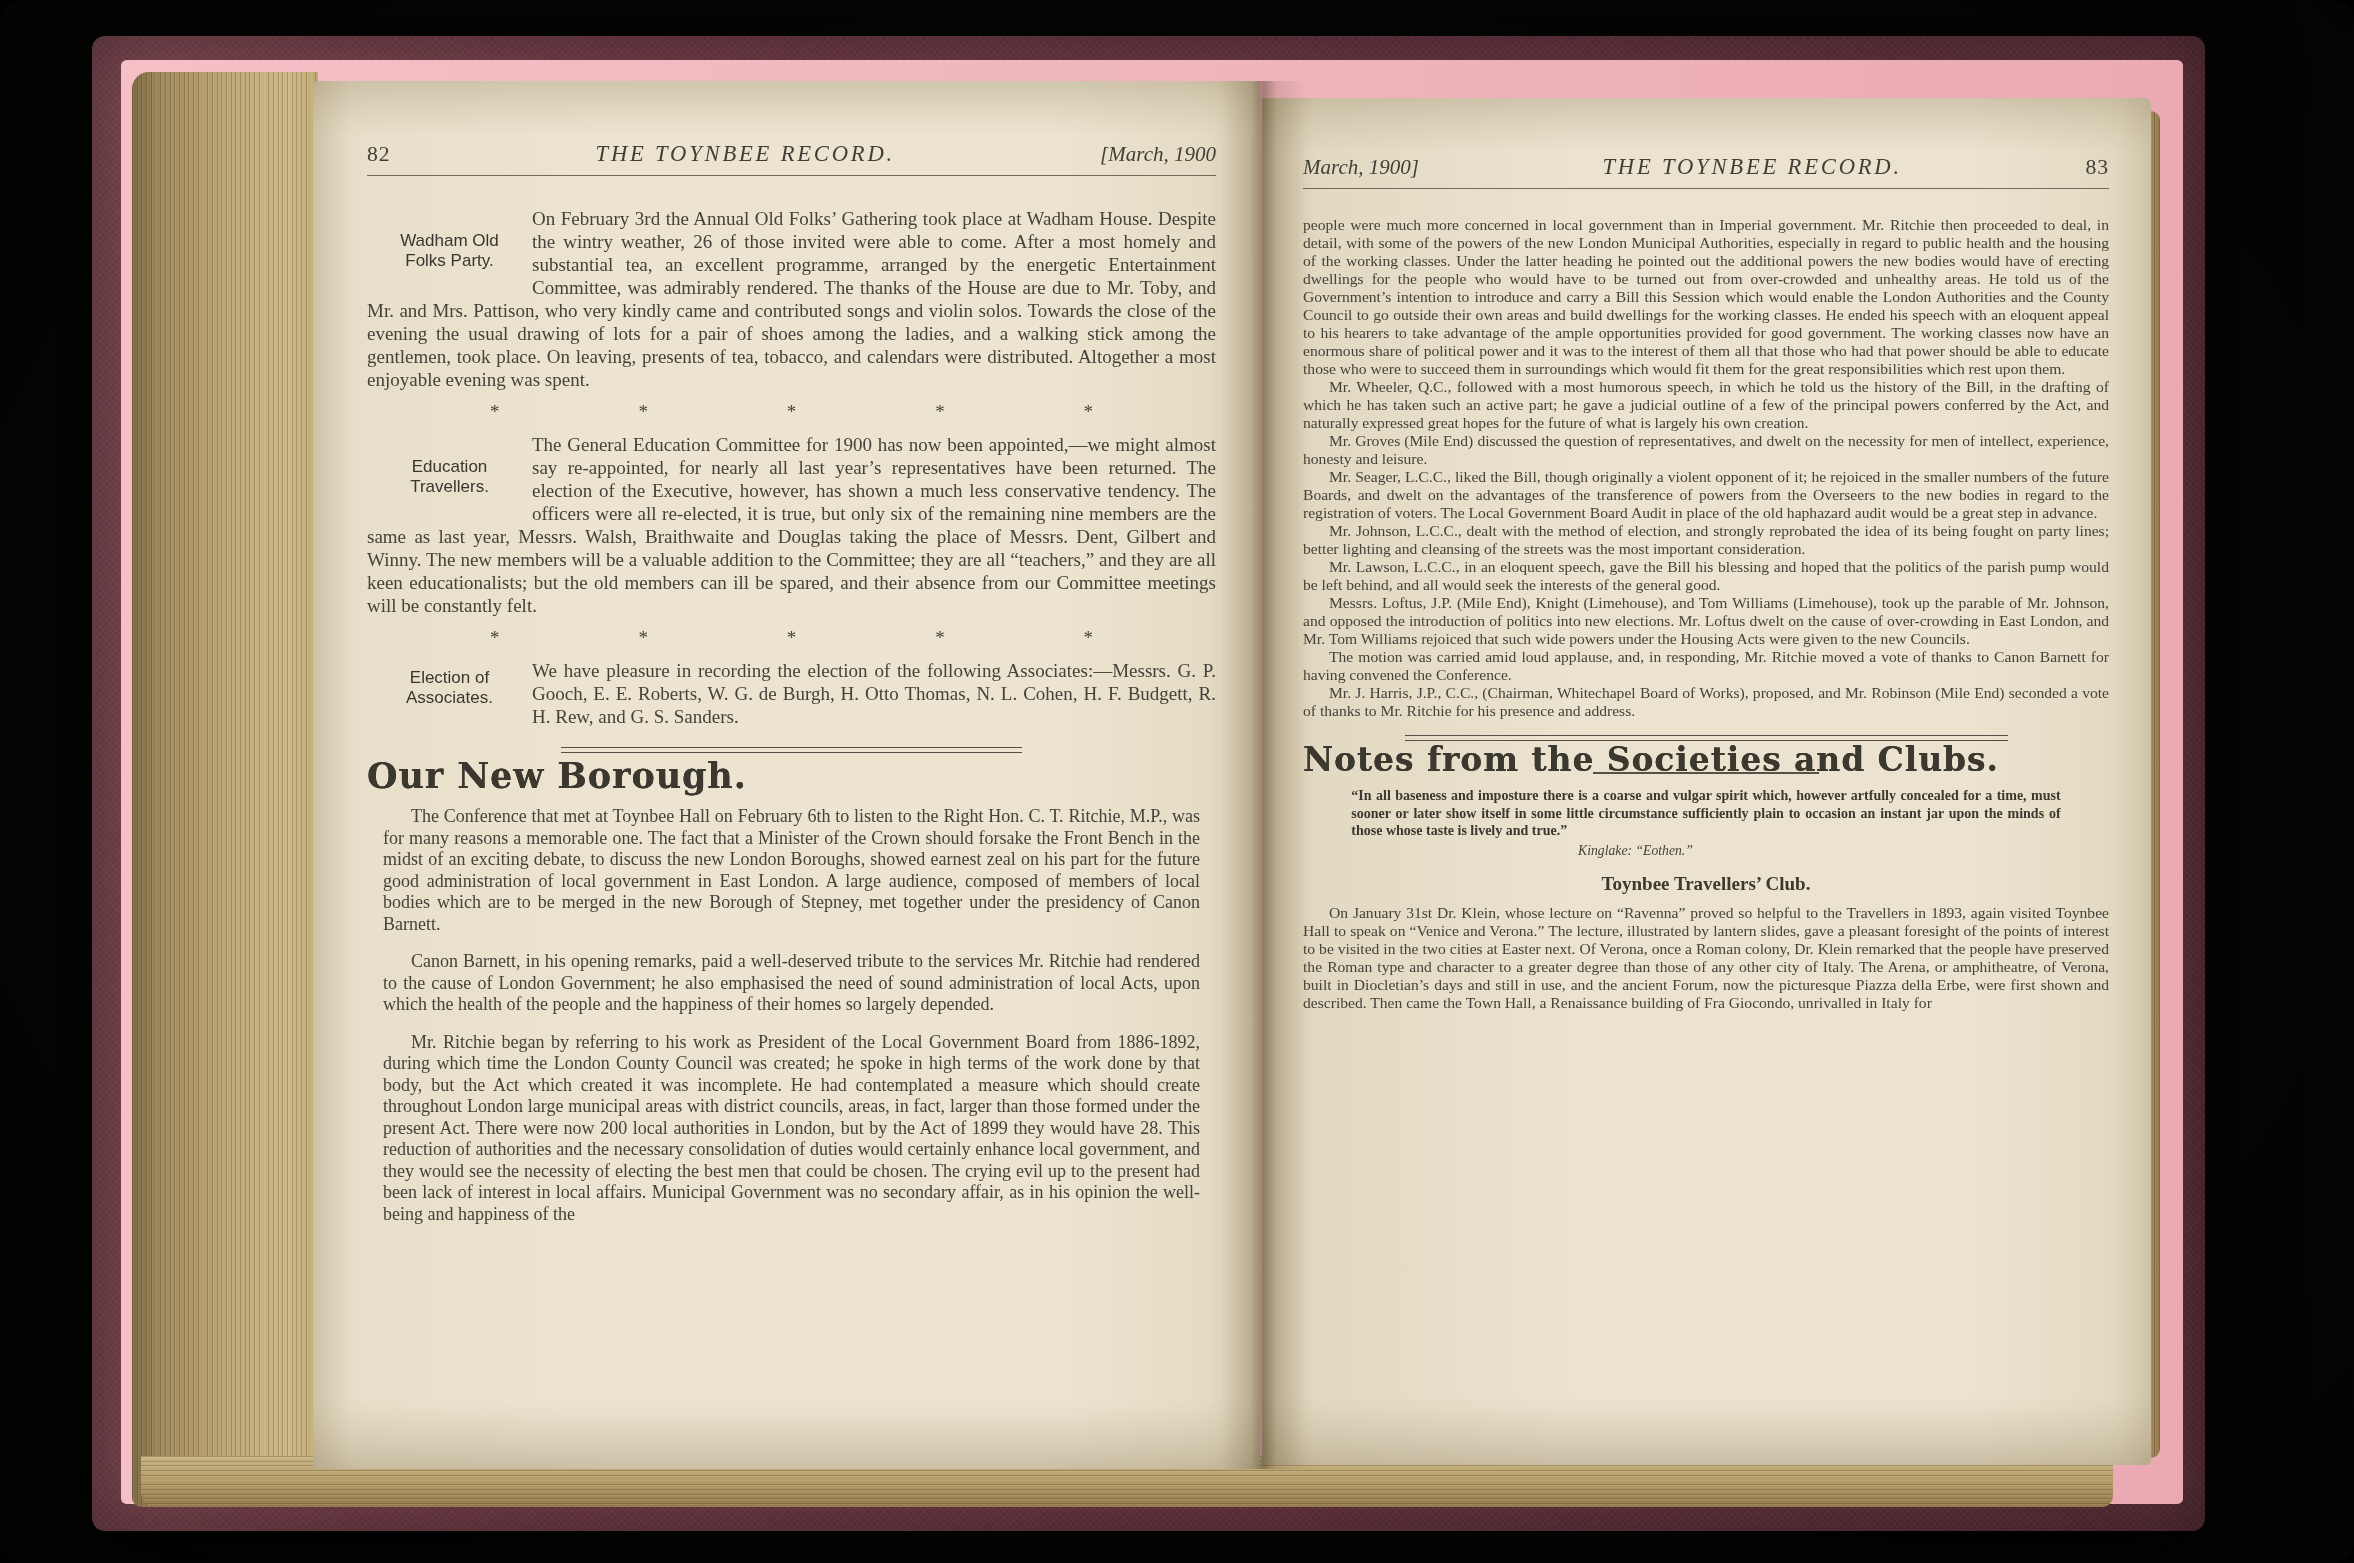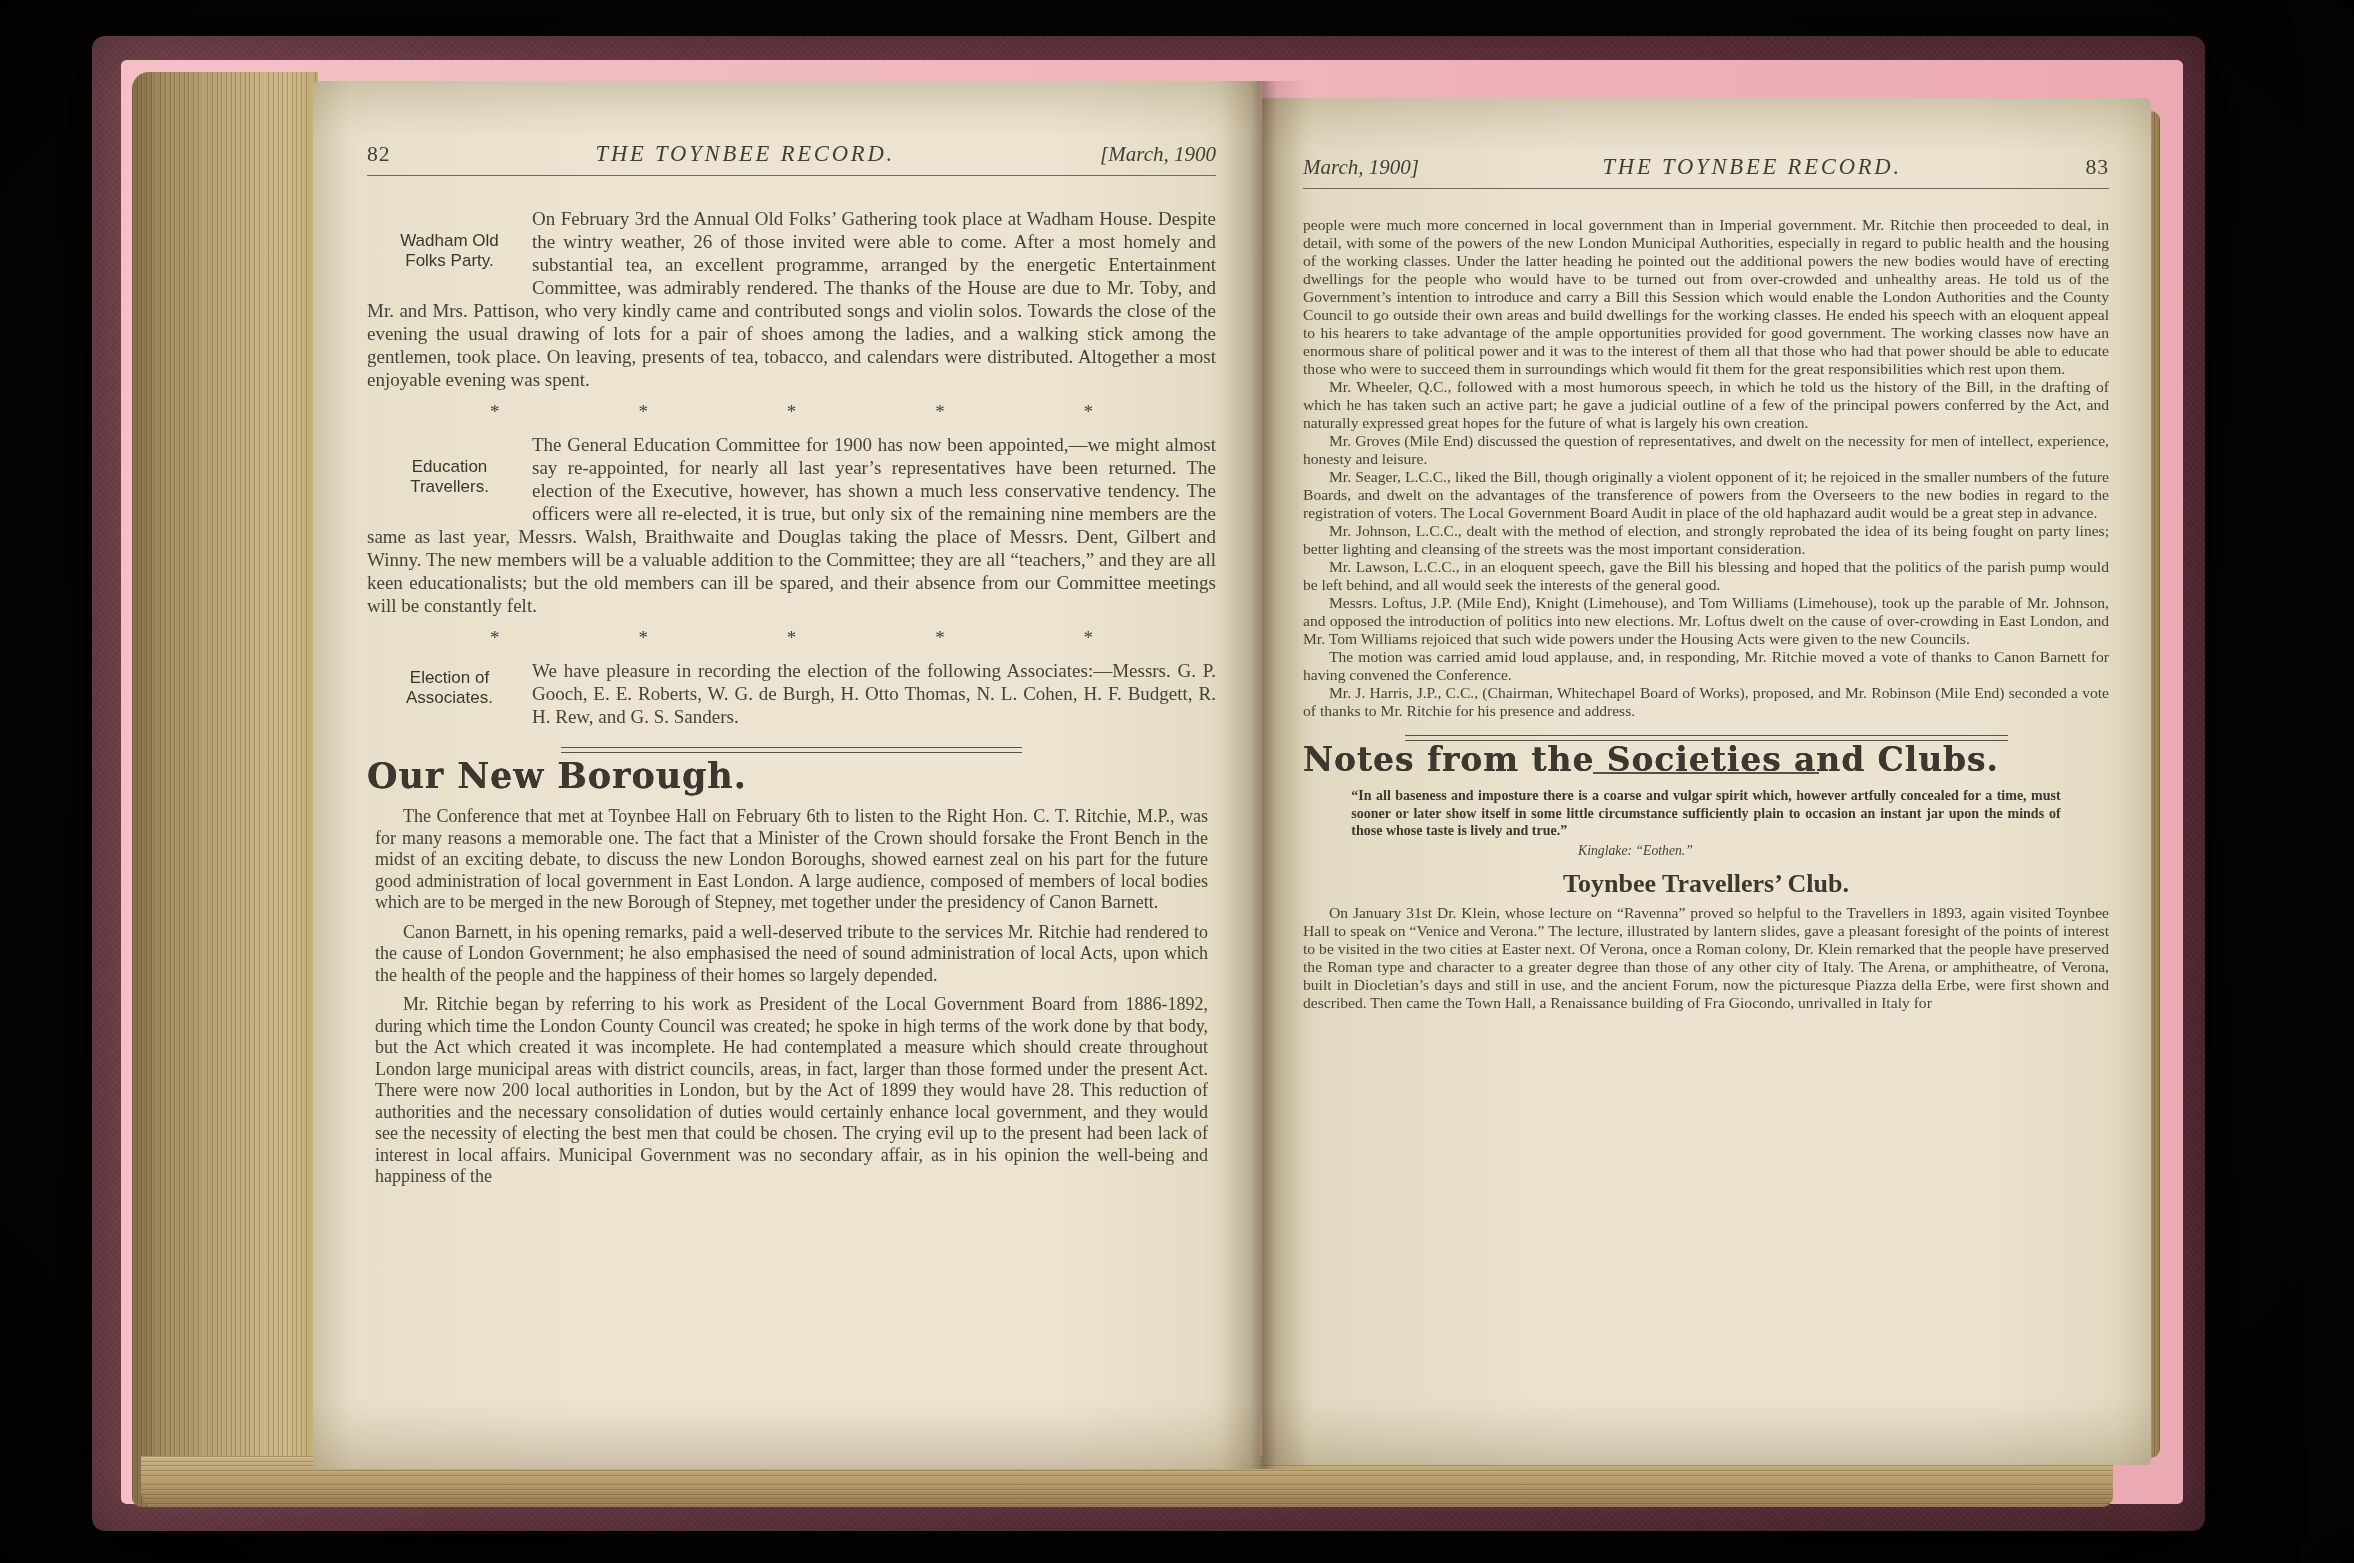--- a/index.html
+++ b/index.html
@@ -60,30 +60,30 @@
   .sep-row{clear:both;display:flex;justify-content:space-between;width:603px;
            margin:8.5px auto 10.4px;font-size:19px;color:#45423a;}
   .double-rule{width:461px;margin:19px auto 11.3px;height:3.8px;
                border-top:1.4px solid #55514a;border-bottom:1.4px solid #55514a;}
   .double-rule.wide{width:603px;margin:15px auto 9.4px;}
   .gothic{font-family:"DejaVu Serif",serif;font-weight:700;text-align:left;
           font-size:35px;letter-spacing:0.9px;margin:11.3px 0 19px;color:#3b382f;
           text-shadow:0 0 0.4px #3b382f;}
   .gothic.right{font-size:33px;margin:9.4px 0 3.8px;}
   .gothic-underline{width:226px;height:1.9px;background:#55514a;margin:1.9px auto 13px;}
-  .borough p{margin:8px;text-indent:28px;font-size:18px;line-height:21.5px;text-align:justify;}
+  .borough p{margin:16px;text-indent:28px;font-size:18px;line-height:21.5px;text-align:justify;}
 
   .body-right{margin-top:28px;font-family:"Liberation Serif",serif;font-size:15.6px;
               line-height:18px;text-align:justify;color:#45423a;}
   .body-right p{margin:0;text-indent:26px;}
   .body-right p.noindent{text-indent:0;}
   .quote{width:88%;margin:11.3px auto 1.9px;font-weight:700;font-size:14px;
          line-height:17.5px;text-align:justify;color:#3b382f;}
   .attr{text-align:center;padding-right:141px;font-style:italic;font-size:13.7px;margin-top:0.9px;}
-  .club-h{text-align:center;font-weight:700;font-size:26px;margin:15px 0 11.3px;
+  .club-h{text-align:center;font-weight:700;font-size:19px;margin:15px 0 11.3px;
           font-family:"Liberation Serif",serif;color:#3b382f;}
 </style>
 </head>
 <body>
 
 <div id="stage">
 
   <div class="cover"></div>
   <div class="endpaper"></div>
   <div class="edges-left"></div>

